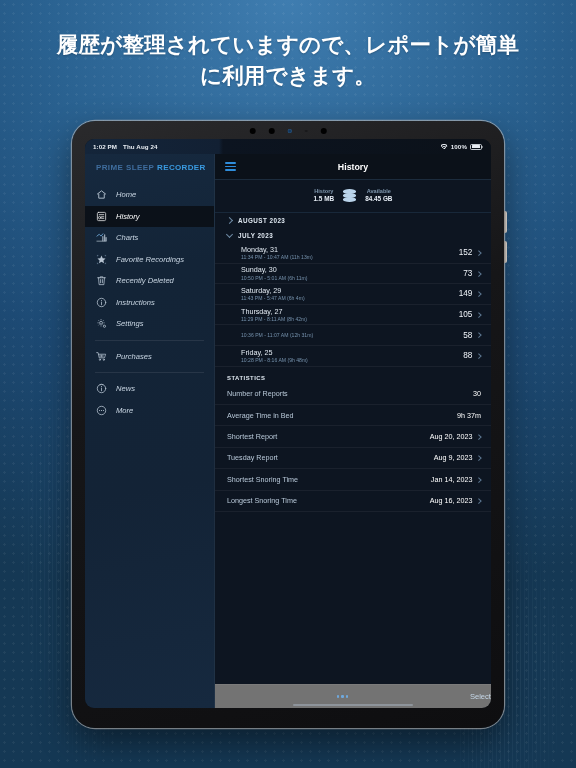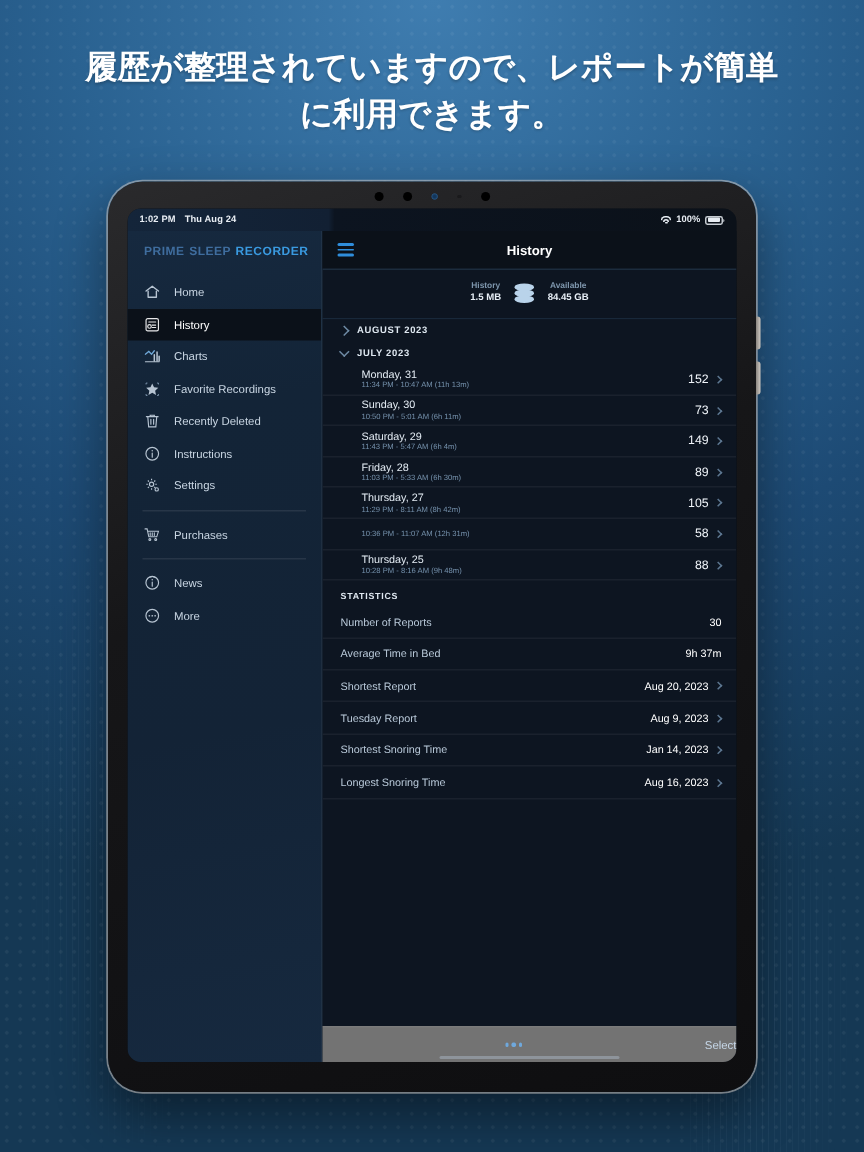--- a/index.html
+++ b/index.html
@@ -140,20 +140,21 @@
   .brand .w2 { color:#3f6d9e; }
   .brand .w3 { color:#3a9ae0; }
   .brand span + span { margin-left:3px; }
 
   .nav { padding-top:4px; }
   .nav-item {
     height:21.5px; display:flex; align-items:center;
     padding-left:11px; gap:9px;
     font-size:7.6px; color:#c9d6e3;
     cursor:default;
+    font-style:italic;
   }
   .nav-item.active { background:#0b1119; color:#ffffff; }
   .nav-ico { width:11px; height:11px; flex:0 0 11px; position:relative; opacity:.9; }
   .nav-ico svg { display:block; width:11px; height:11px; }
   .nav-sep { height:1px; margin:5px 10px 5px 10px; background:rgba(255,255,255,0.085); }
 
   
   .content { flex:1; min-width:0; display:flex; flex-direction:column; background:#0b1119; }
 
   .navbar {
@@ -478,49 +479,41 @@
 
           <div class="row">
             <div class="row-main">
               <div class="row-t1">Saturday, 29</div>
               <div class="row-t2">11:43 PM - 5:47 AM  (6h 4m)</div>
             </div>
             <div class="row-val">149</div>
             <span class="row-arrow"></span>
           </div>
 
-          <div class="row">
-            <div class="row-main">
-              <div class="row-t1">Friday, 28</div>
-              <div class="row-t2">11:03 PM - 5:33 AM  (6h 30m)</div>
-            </div>
-            <div class="row-val">89</div>
-            <span class="row-arrow"></span>
-          </div>
 
           <div class="row">
             <div class="row-main">
               <div class="row-t1">Thursday, 27</div>
               <div class="row-t2">11:29 PM - 8:11 AM  (8h 42m)</div>
             </div>
             <div class="row-val">105</div>
             <span class="row-arrow"></span>
           </div>
 
           <div class="row">
             <div class="row-main">
               <div class="row-t2">10:36 PM - 11:07 AM  (12h 31m)</div>
             </div>
             <div class="row-val">58</div>
             <span class="row-arrow"></span>
           </div>
 
           <div class="row">
             <div class="row-main">
-              <div class="row-t1">Thursday, 25</div>
+              <div class="row-t1">Friday, 25</div>
               <div class="row-t2">10:28 PM - 8:16 AM  (9h 48m)</div>
             </div>
             <div class="row-val">88</div>
             <span class="row-arrow"></span>
           </div>
 
           <div class="stats-head">STATISTICS</div>
 
           <div class="srow">
             <span class="lbl">Number of Reports</span>

